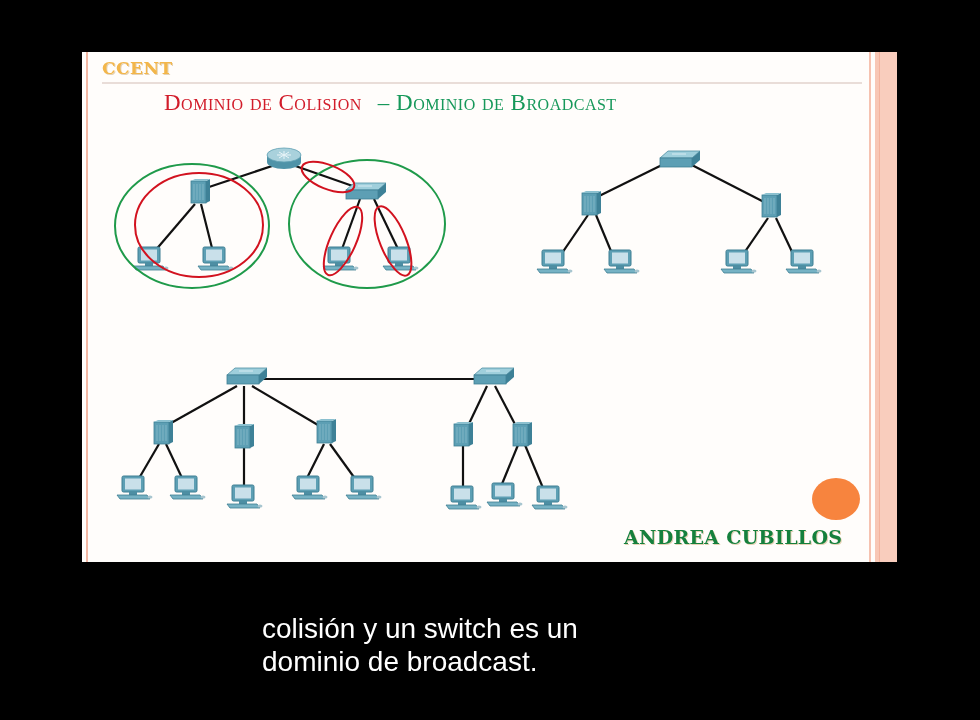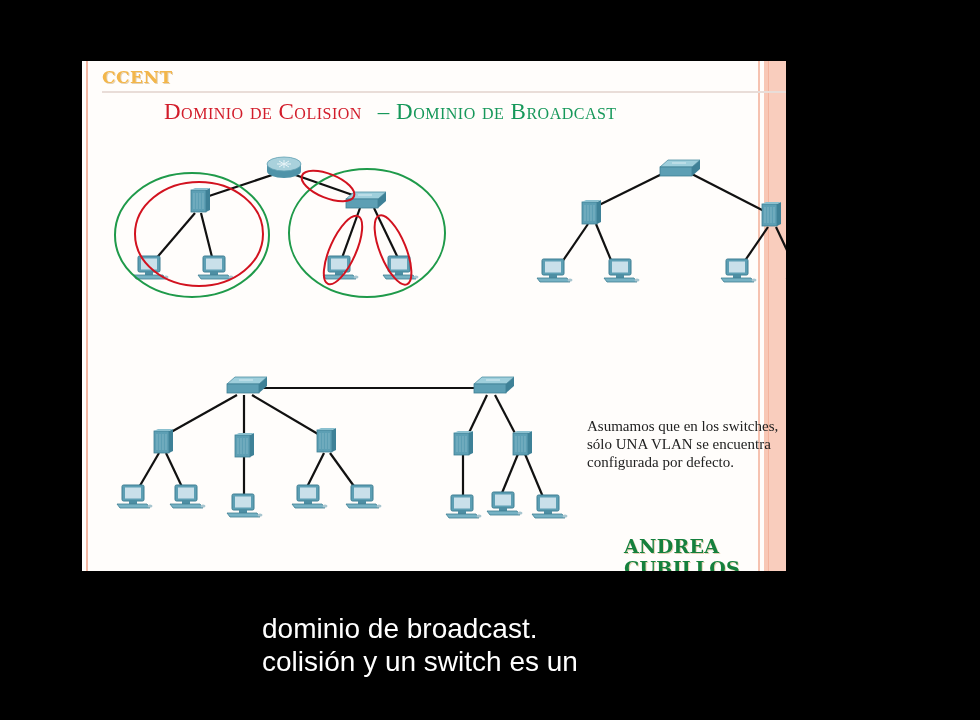--- a/index.html
+++ b/index.html
@@ -1,17 +1,17 @@
 <!DOCTYPE html>
 <html><head>
 <meta charset="utf-8">
 <style>
   html, body { margin:0; padding:0; }
   body { width:980px; height:720px; background:#000; position:relative; overflow:hidden; font-family:"Liberation Serif", serif; }
-  .slide { position:absolute; left:82px; top:52px; width:704px; height:510px; background:#fffdfb; overflow:hidden;margin-top:9px; }
+  .slide { position:absolute; left:82px; top:52px; width:815px; height:510px; background:#fffdfb; overflow:hidden; }
   .slide .lstripe { position:absolute; left:4px; top:0; width:2px; height:100%; background:#f3b8a4; }
   .slide .rstripes { position:absolute; right:0; top:0; width:34px; height:100%;
     background: linear-gradient(90deg, #fffdfb 0 6px, #f6c2b0 6px 8px, #fffdfb 8px 12px, #f8c7b5 12px 16px, #f4b39d 16px 17px, #f9cdbd 17px 34px); }
   .topline { position:absolute; left:20px; top:30px; width:760px; height:2px; background:#e9ddd8; }
   .ccent { position:absolute; left:20px; top:6px; font-family:"DejaVu Serif", serif; font-weight:bold; font-size:17px; color:#f3b64a; letter-spacing:0.5px; text-shadow:1px 1px 0 #e5d2b5; }
   .title { position:absolute; left:82px; top:38px; font-size:23px; font-variant:small-caps; letter-spacing:0.5px; white-space:nowrap; }
   .t-red { color:#d21c2a; }
   .t-sep { color:#16985a; margin-left:16px; }
   .t-green { color:#16985a;text-align:center; }
   .diagram { position:absolute; left:0; top:0; }
@@ -138,25 +138,20 @@
       <use href="#pc" x="104" y="436"></use>
       <use href="#pc" x="161" y="445"></use>
       <use href="#pc" x="226" y="436"></use>
       <use href="#pc" x="280" y="436"></use>
       <use href="#pc" x="380" y="446"></use>
       <use href="#pc" x="421" y="443"></use>
       <use href="#pc" x="466" y="446"></use>
     </g>
   </svg>
 
-  <div class="note">
-    <span>Asumamos que en los switches,</span>
-    <span>sólo UNA VLAN se encuentra</span>
-    <span>configurada por defecto.</span>
-  </div>
   <div class="dot"></div>
   <div class="author">ANDREA CUBILLOS</div>
 </div>
 
 <div class="caption">
+  <span>colisión y un switch es un</span>
   <span>dominio de broadcast.</span>
-  <span>colisión y un switch es un</span>
 </div>
 
 </body></html>

